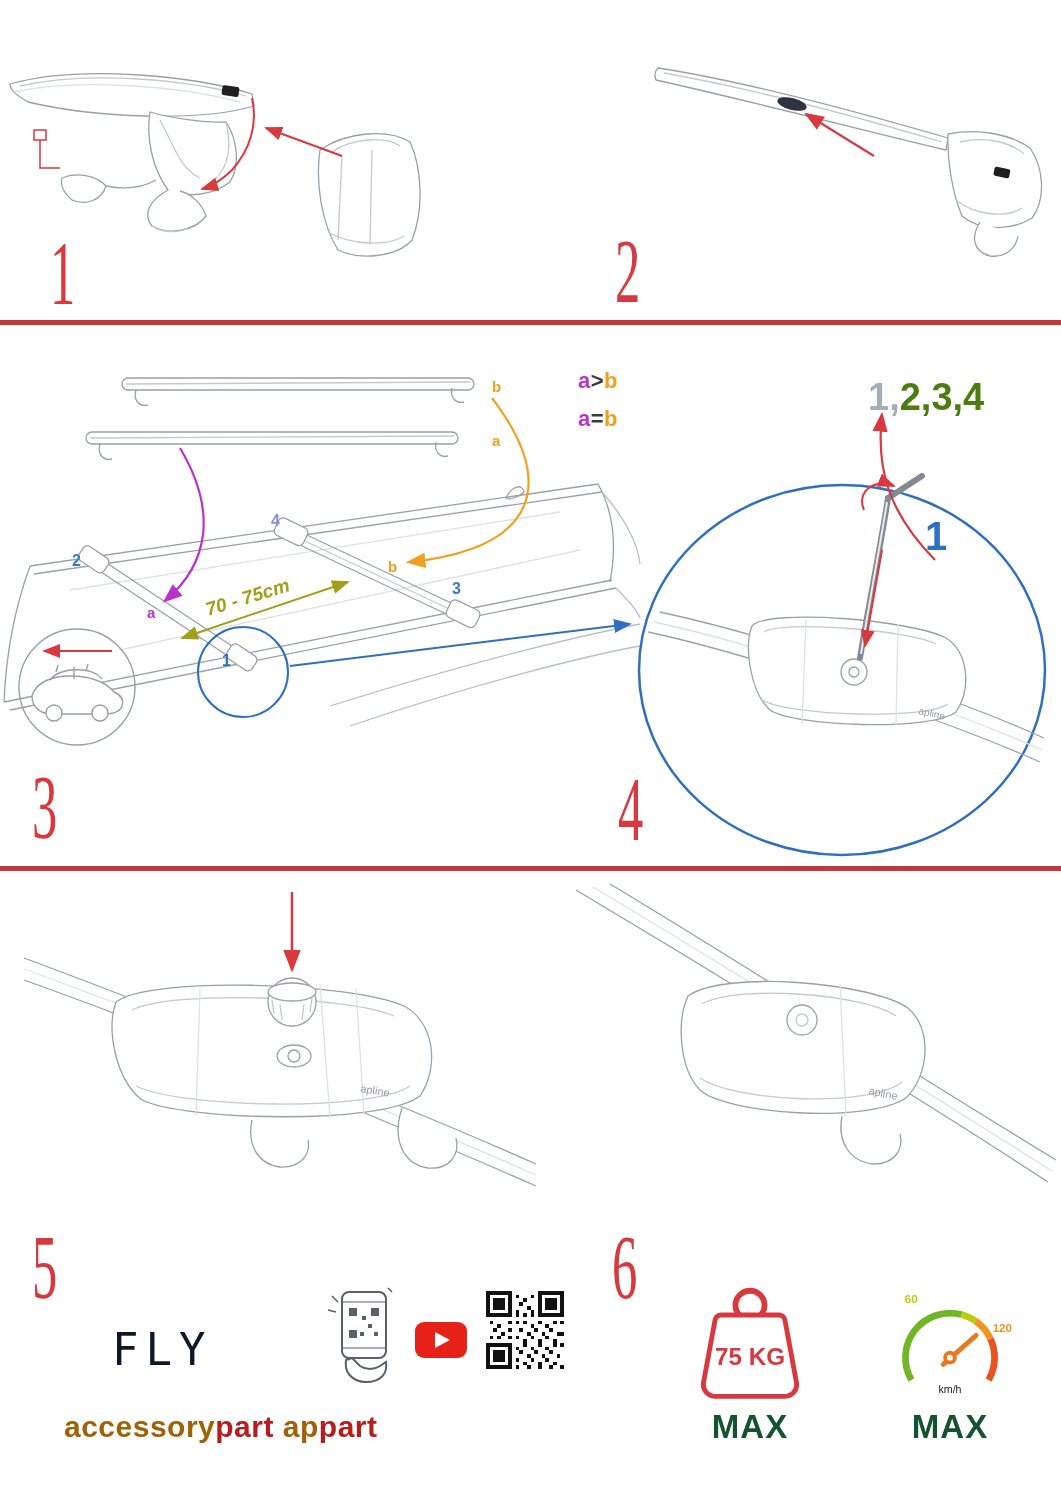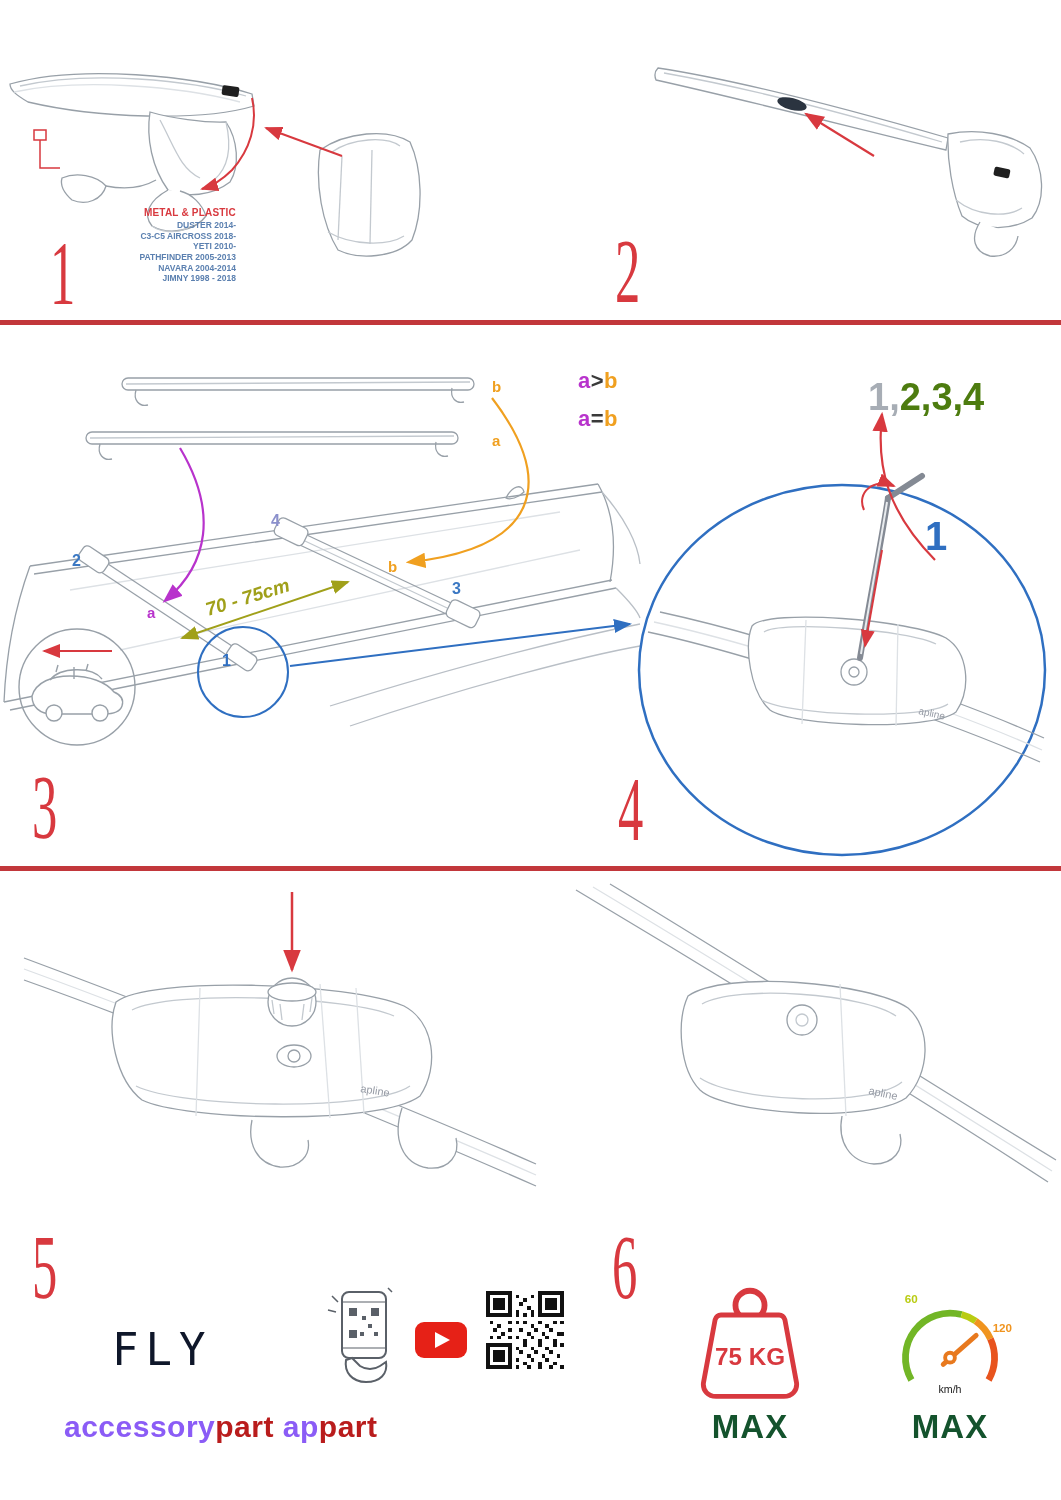--- a/index.html
+++ b/index.html
@@ -16,21 +16,21 @@
   .mat-title { color:#d8393f; font-size:10px; font-weight:bold; letter-spacing:0.2px; margin-bottom:2px; }
   .model { color:#5b80b0; font-size:8.5px; font-weight:bold; line-height:1.25; }
   .formula { position:absolute; font-size:22px; font-weight:bold; letter-spacing:0.5px;text-align:right; }
   .f-a { color:#b833cc; } .f-op { color:#3a3a3a; } .f-b { color:#f0a020; }
   .sequence { position:absolute; left:868px; top:376px; font-size:38px; font-weight:bold; }
   .seq-gray { color:#a7adb5; } .seq-blue { color:#4d7c0f; }
   .big-one { position:absolute; left:925px; top:514px; font-size:40px; font-weight:bold; color:#2f6fc1; }
   .fly { position:absolute; left:112px; top:1324px; font-family:"DejaVu Sans Mono", monospace;
          font-size:44px; letter-spacing:7px; color:#0f172a; font-weight:500; }
   .brandline { position:absolute; left:64px; top:1410px; font-size:30px; font-weight:bold; letter-spacing:0.5px; }
-  .b-dark { color:#8b5cf6; } .b-red { color:#b91c1c; }
+  .b-dark { color:#a16207; } .b-red { color:#b91c1c; }
   .max-label { position:absolute; width:136px; text-align:center; font-size:33px; font-weight:bold; color:#14532d; letter-spacing:1px; }
   svg { position:absolute; overflow:visible; }
   svg text { font-family:"Liberation Sans", sans-serif; }
 </style>
 </head>
 <body>
 
 <div class="page">
 
   <svg style="left:0;top:28px;" width="470" height="270" viewBox="0 0 470 270">
@@ -80,29 +80,20 @@
       <path d="M306,152 C326,168 356,170 372,160" stroke="#c3c9cf"></path>
       <path d="M330,174 C320,190 324,204 340,208 C356,210 366,200 368,188" fill="#fff"></path>
     </g>
     <rect x="344" y="120" width="16" height="9" rx="2" fill="#1f1f1f" transform="rotate(12 352 124)"></rect>
     <path d="M224,108 L156,66" stroke="#d8393f" stroke-width="2.2" fill="none" marker-end="url(#m2red)"></path>
   </svg>
 
   <div class="step-num" style="left:50px;top:232px;">1</div>
   <div class="step-num" style="left:615px;top:230px;">2</div>
 
-  <div class="materials">
-    <div class="mat-title">METAL &amp; PLASTIC</div>
-    <div class="model">DUSTER 2014-</div>
-    <div class="model">C3-C5 AIRCROSS 2018-</div>
-    <div class="model">YETI 2010-</div>
-    <div class="model">PATHFINDER 2005-2013</div>
-    <div class="model">NAVARA 2004-2014</div>
-    <div class="model">JIMNY 1998 - 2018</div>
-  </div>
 
   <div class="divider" style="top:320px;"></div>
 
   <svg style="left:0;top:350px;" width="640" height="520" viewBox="0 0 640 520">
     <defs>
       <marker id="m3mag" markerWidth="9" markerHeight="7" refX="7" refY="3.5" orient="auto">
           <path d="M0,0 L9,3.5 L0,7 Z" fill="#b833cc"></path>
         </marker>
       <marker id="m3org" markerWidth="9" markerHeight="7" refX="7" refY="3.5" orient="auto">
           <path d="M0,0 L9,3.5 L0,7 Z" fill="#f0a020"></path>

